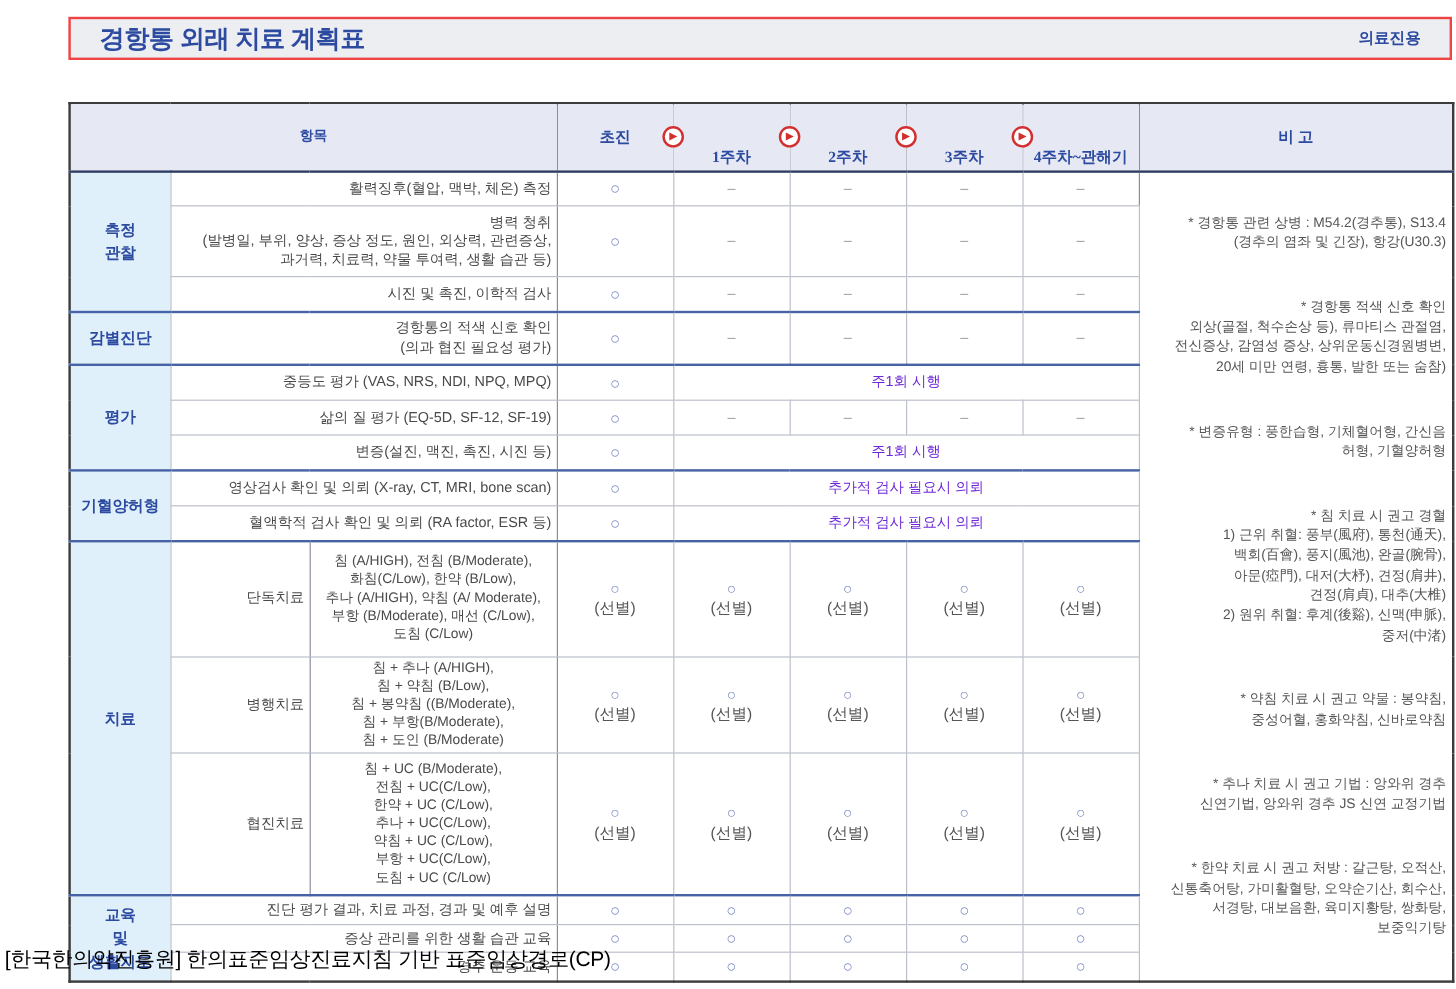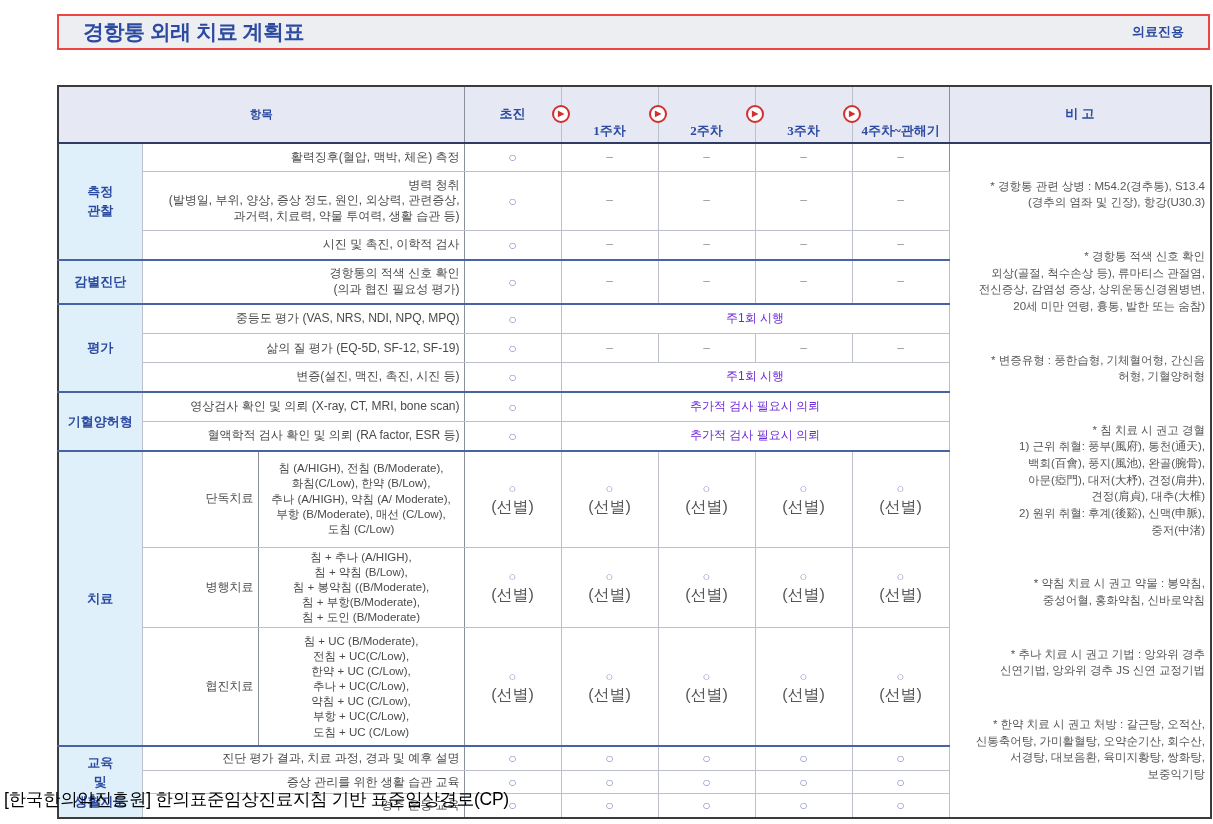--- a/index.html
+++ b/index.html
@@ -46,21 +46,21 @@
     font-weight:bold;font-size:13px;line-height:1.5;margin-left:48px;
   }
   tr.sec > td{border-top:2px solid var(--section-line);}
   .lbl,.desc{border-right:1px solid #8a8f9c;}
   .lbl{font-size:12px;text-align:right;}
   .desc{font-size:11.5px;line-height:1.32;}
   .wk-last{border-right:1px solid #8a8f9c;}
   .circle{color:#7f8cc4;font-size:14px;}
   .dash{color:#9a9a9a;}
   .sel .circ{display:block;color:#7f8cc4;font-size:13px;line-height:1.15;}
-  .sel .sel-label{display:block;color:#555;font-size:16px;line-height:1.2;}
+  .sel .sel-label{display:block;color:#555;font-size:13px;line-height:1.2;}
   .merged{color:#6d28d9;}
   .remarks{vertical-align:middle;font-size:11.5px;padding:8px 5px;}
   .remarks .para{margin:11px 0;line-height:1.45;color:#555;text-align:right;}
   .play{
     position:absolute;left:-10px;top:50%;transform:translateY(-50%);
     width:18px;height:18px;border:2px solid var(--icon-red);border-radius:50%;
     background:#fff;color:var(--icon-red);
     font-size:8px;line-height:14px;text-align:center;padding-left:1px;
     z-index:2;
   }

